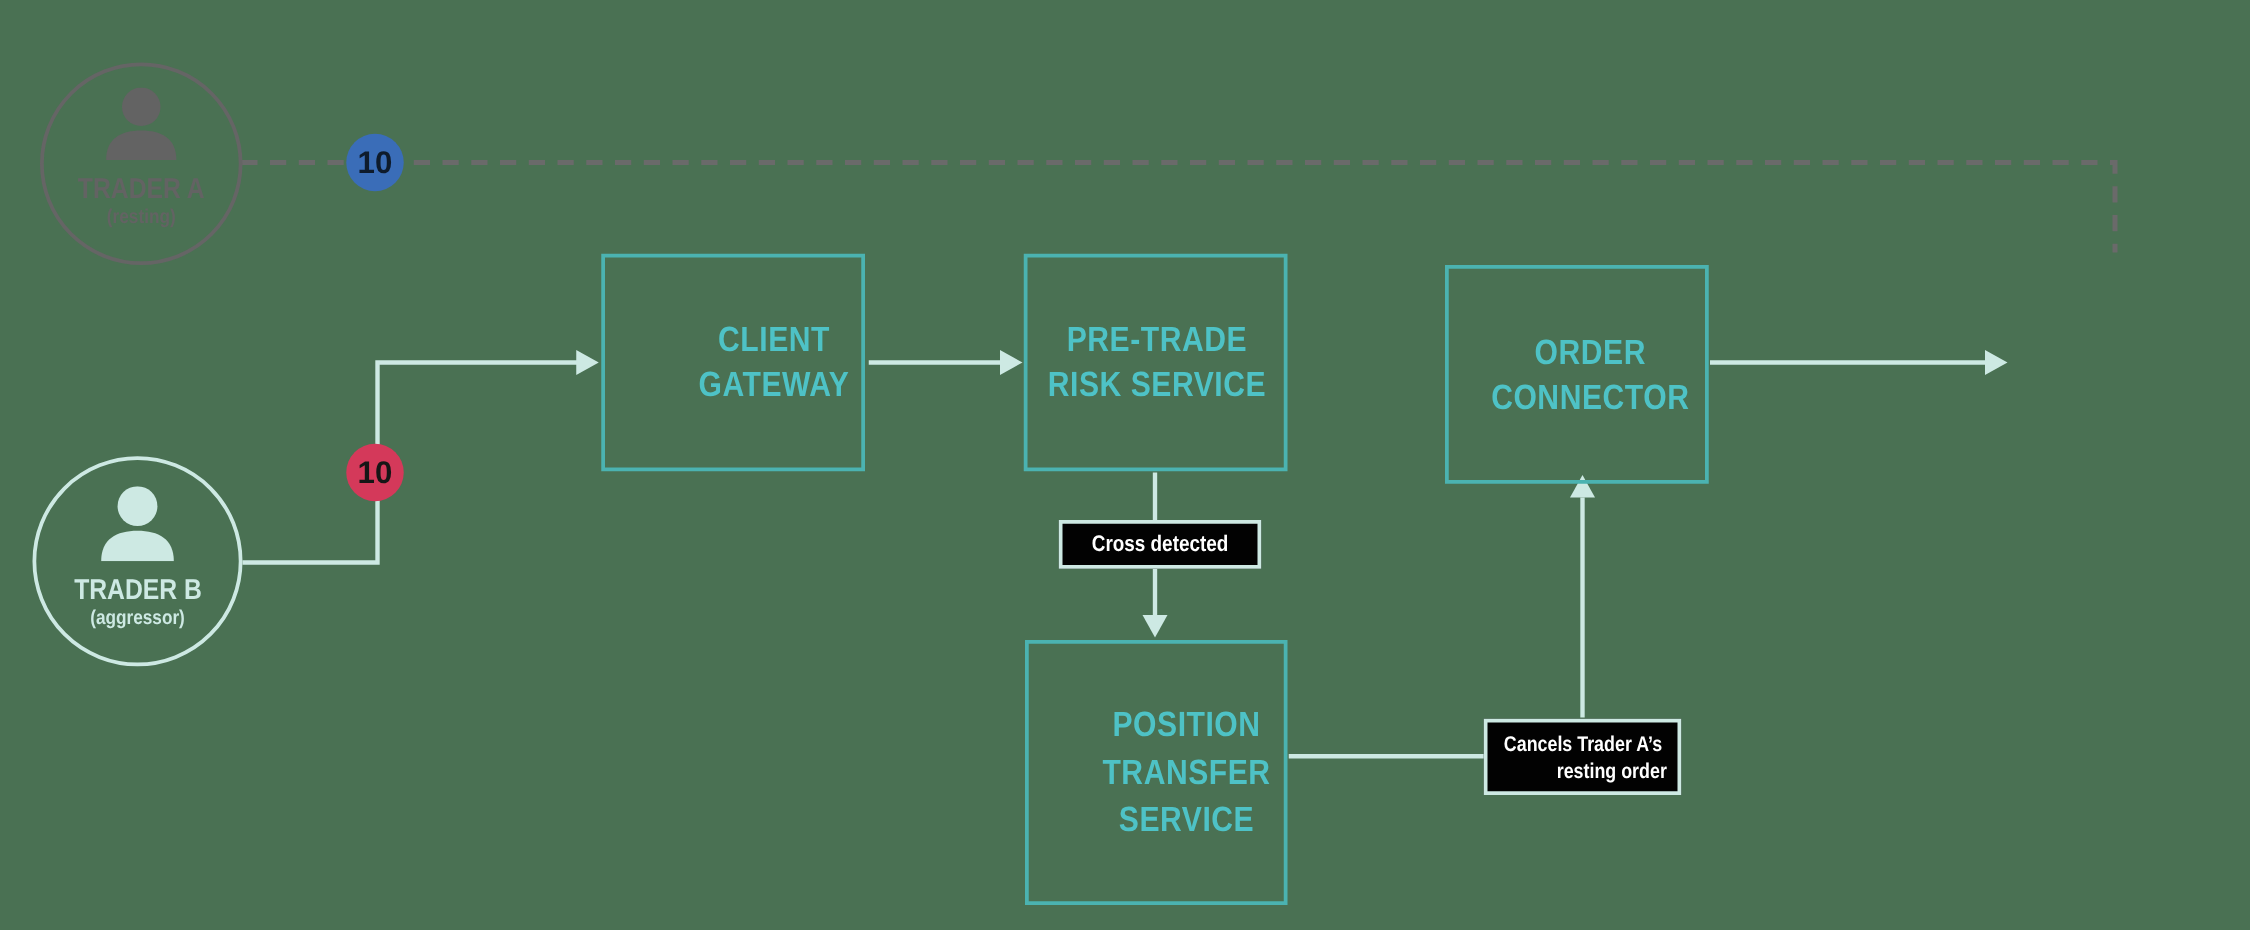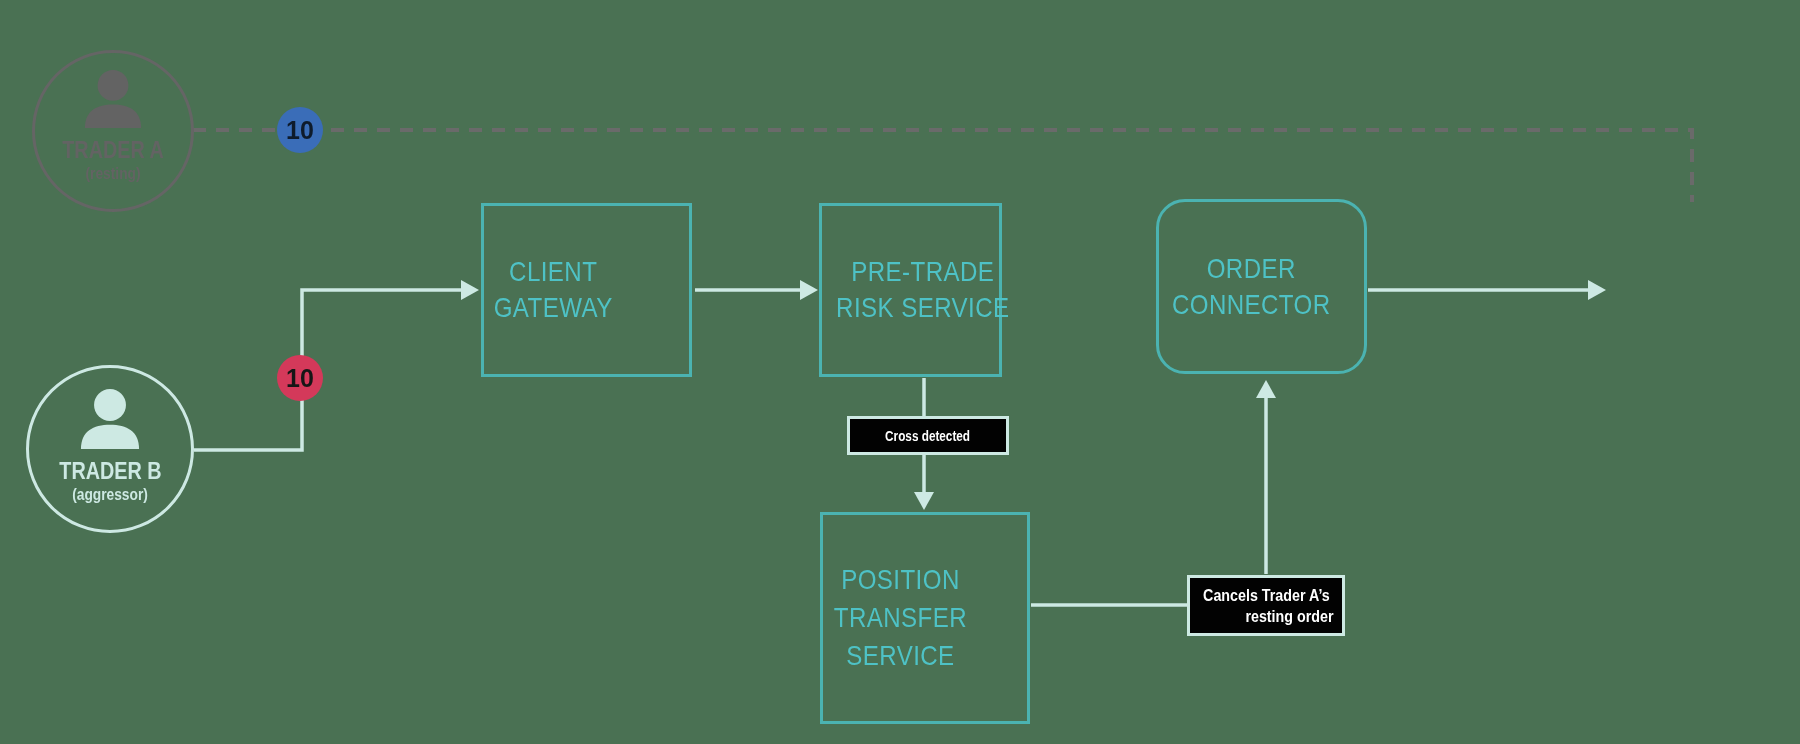--- a/index.html
+++ b/index.html
@@ -18,22 +18,22 @@
     font-family:"Liberation Sans",sans-serif;
     position:relative;overflow:hidden;
   }
   .canvas{position:absolute;left:0;top:0;width:1800px;height:744px;}
   svg.connectors{position:absolute;left:0;top:0;}
   .cond{transform:scaleX(0.86);transform-origin:50% 50%;}
   .cond-sm{transform:scaleX(0.84);transform-origin:50% 50%;}
 
   .box{
     position:absolute;border:3px solid var(--teal-border);
-    display:flex;align-items:center;justify-content:flex-start;
-    text-align:center;color:var(--teal-text);font-weight:normal;
+    display:flex;align-items:center;justify-content:flex-end;
+    text-align:center;color:var(--teal-text);font-weight:bold;
     box-sizing:border-box;background:transparent;
   }
   .box-label div{font-size:28px;line-height:36px;white-space:nowrap;letter-spacing:0.5px;}
   .box.pts .box-label div{line-height:38px;}
 
   .actor{
     position:absolute;border-radius:50%;box-sizing:border-box;
     display:flex;flex-direction:column;align-items:center;text-align:center;
   }
   .actor .person{line-height:0;}
@@ -51,21 +51,21 @@
     font-size:25px;font-weight:bold;
   }
   .badge.blue{left:277px;top:107px;background:var(--badge-blue);color:#0e1b2c;}
   .badge.red{left:277px;top:355px;background:var(--badge-red);color:#161616;}
 
   .note{
     position:absolute;background:#020202;border:3px solid var(--mint);
     color:#ffffff;display:flex;flex-direction:column;align-items:center;justify-content:center;
     text-align:center;box-sizing:border-box;font-weight:bold;
   }
-  .note.cross{left:847px;top:416px;width:162px;height:39px;font-size:14px;}
+  .note.cross{left:847px;top:416px;width:162px;height:39px;font-size:18px;}
   .note.cancel{left:1187px;top:575px;width:158px;height:61px;font-size:17px;line-height:21px;align-items:flex-end;}
   .note div{white-space:nowrap;}
 </style>
 </head>
 <body>
 
 <div class="canvas">
 
   <svg class="connectors" width="1800" height="744" viewBox="0 0 1800 744">
 
@@ -116,28 +116,28 @@
   <div class="badge blue">10</div>
   <div class="badge red">10</div>
 
   <div class="box" style="left:481px;top:203px;width:211px;height:174px;">
     <div class="box-label cond">
       <div>CLIENT</div>
       <div>GATEWAY</div>
     </div>
   </div>
 
-  <div class="box" style="left:819px;top:203px;width:183px;height:174px;">
+  <div class="box" style="left:819px;top:203px;width:211px;height:174px;">
     <div class="box-label cond">
       <div>PRE-TRADE</div>
       <div>RISK SERVICE</div>
     </div>
   </div>
 
-  <div class="box" style="left:1156px;top:199px;width:211px;height:175px;border-radius:29px;">
+  <div class="box" style="left:1156px;top:212px;width:211px;height:175px;">
     <div class="box-label cond">
       <div>ORDER</div>
       <div>CONNECTOR</div>
     </div>
   </div>
 
   <div class="box pts" style="left:820px;top:512px;width:210px;height:212px;">
     <div class="box-label cond">
       <div>POSITION</div>
       <div>TRANSFER</div>

